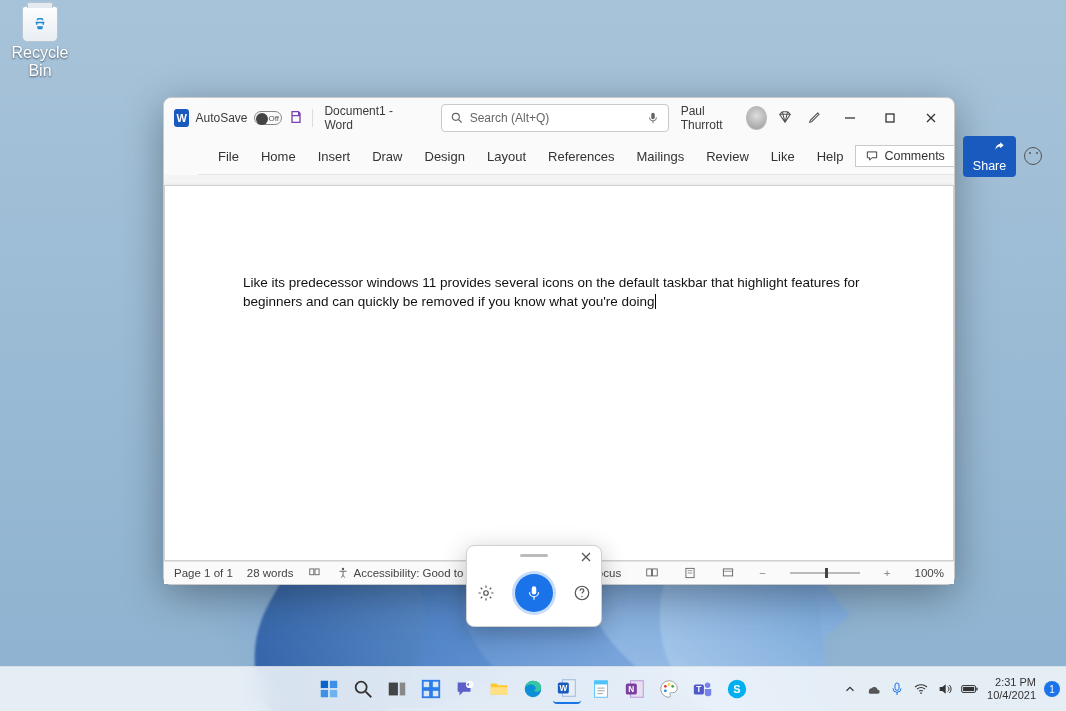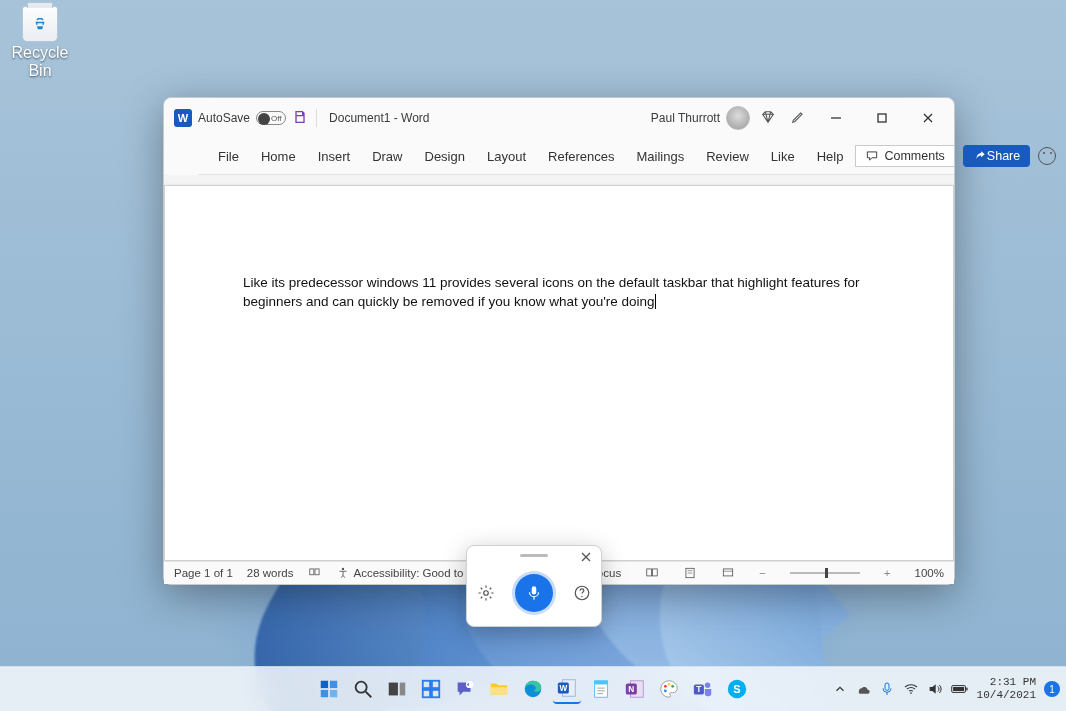--- a/index.html
+++ b/index.html
@@ -142,21 +142,21 @@
   .comments-btn {
     border:1px solid #c9c9c9; border-radius:0;
     padding:3px 9px; font-size:12.5px;
     display:flex; align-items:center; gap:5px;
     background:#fff;
   }
   .share-btn {
     background:#185abd; color:#fff;
     border-radius:4px; padding:4px 10px;
     font-size:12.5px;
-    display:flex; align-items:center; 
+    display:flex; align-items:flex-end; gap:5px;flex-direction:column;
   }
   .face-icon { width:16px; height:16px; border:1.3px solid #555; border-radius:50%; position:relative; }
   .face-icon::before, .face-icon::after{
     content:""; position:absolute; width:2px; height:2px; background:#555; border-radius:50%;
     top:4px;
   }
   .face-icon::before{ left:3.5px; } .face-icon::after{ right:3.5px; }
 
   
   .doc-area {
@@ -252,21 +252,21 @@
     width:28px; height:28px; border-radius:4px;
     display:flex; align-items:center; justify-content:center;
     font-size:16px;
   }
   .tb-item.active { border-bottom:2px solid #1a73e8; }
   .systray{
     position:absolute; right:6px; top:0; bottom:0;
     display:flex; align-items:center; gap:8px;
     font-size:11px; color:#333;
   }
-  .systray .stack{ text-align:right; line-height:1.15;font-family:Liberation Mono, monospace; }
+  .systray .stack{ text-align:right; line-height:1.15; }
   .systray svg { display:block; }
   .notif-badge{
     width:16px; height:16px; border-radius:50%;
     background:#1a73e8; color:#fff; font-size:10px;
     display:flex; align-items:center; justify-content:center;
   }
 
   
   .i14{ width:14px; height:14px; }
   .i16{ width:16px; height:16px; }
@@ -300,20 +300,32 @@
     <span>AutoSave</span>
     <span class="autosave-toggle">Off</span>
     <span class="save-icon">
       <svg class="i16" viewBox="0 0 24 24">
           <path fill="#7b3fb5" d="M5 3h11l3 3v15H5V3zm2 2v4h8V5H7zm0 6v8h10v-8H7z"></path>
         </svg>
     </span>
     <div class="vdiv"></div>
     <span style="margin-left:4px;">Document1  -  Word</span>
     <div style="flex:0 0 18px"></div>
+    <div class="search-box">
+      <svg class="i14" viewBox="0 0 24 24">
+          <circle cx="10" cy="10" r="6" fill="none" stroke="#666" stroke-width="2"></circle>
+          <line x1="15" y1="15" x2="20" y2="20" stroke="#666" stroke-width="2"></line>
+        </svg>
+      <span>Search (Alt+Q)</span>
+      <svg class="i14 mic" viewBox="0 0 24 24">
+          <rect x="9" y="3" width="6" height="11" rx="3" fill="#666"></rect>
+          <path d="M6 11a6 6 0 0012 0" fill="none" stroke="#666" stroke-width="1.5"></path>
+          <line x1="12" y1="17" x2="12" y2="21" stroke="#666" stroke-width="1.5"></line>
+        </svg>
+    </div>
     <div style="flex:1"></div>
     <span>Paul Thurrott</span>
     <div class="user-avatar"></div>
     <span style="margin:0 4px;">
       <svg class="i16" viewBox="0 0 24 24">
           <path fill="none" stroke="#555" stroke-width="1.6" d="M4 8l4-4h8l4 4-8 12L4 8zm0 0h16M8 4l4 16M16 4l-4 16"></path>
         </svg>
     </span>
     <span style="margin:0 4px;">
       <svg class="i16" viewBox="0 0 24 24">

